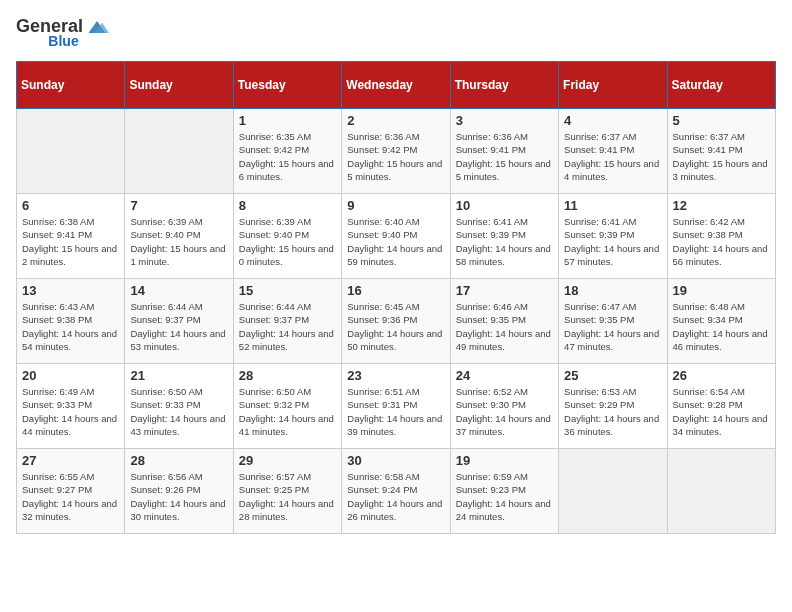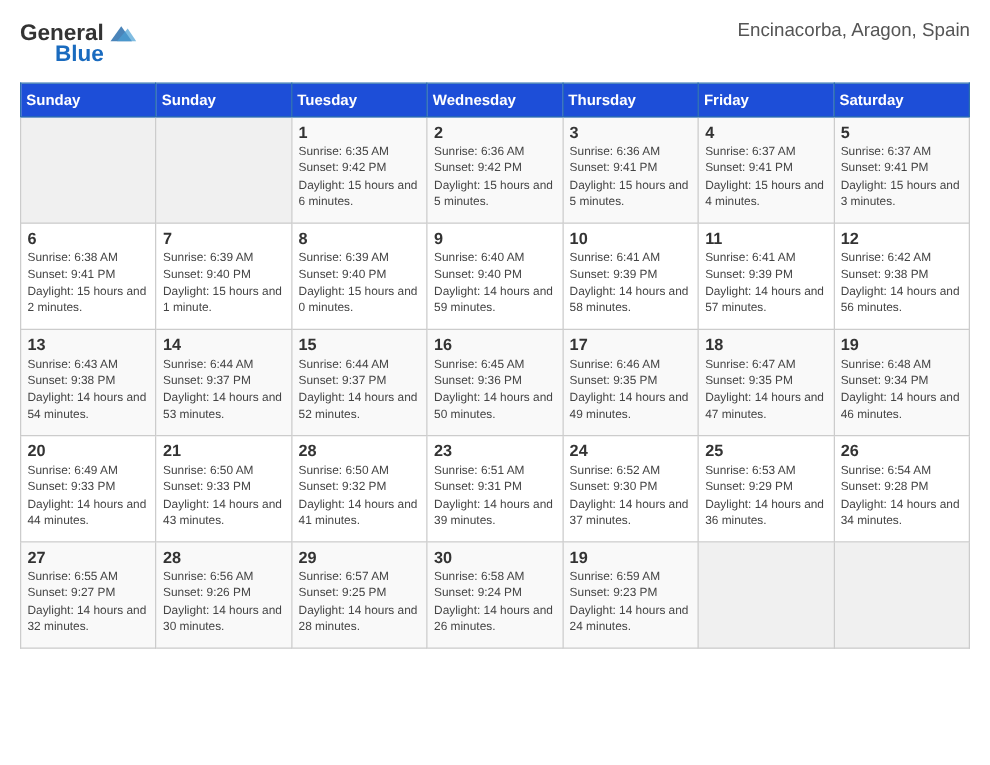--- a/index.html
+++ b/index.html
@@ -19,21 +19,21 @@
     .logo {
       display: flex;
       align-items: center;
     }
     .logo-text-general {
       font-size: 18px;
       font-weight: bold;
       color: #333;
     }
     .logo-text-blue {
-      font-size: 18px;
+      font-size: 14px;
       font-weight: bold;
       color: #1a6bbf;
     }
     .logo-icon {
       width: 24px;
       height: 20px;
       margin-left: 2px;
     }
     .title-block {
       text-align: right;
@@ -47,25 +47,25 @@
     .location-title {
       font-size: 15px;
       color: #555;
     }
     table {
       width: 100%;
       border-collapse: collapse;
       table-layout: fixed;
     }
     thead tr th {
-      background-color: #1d4ed8;
+      background-color: #b91c1c;
       color: #fff;
       font-size: 12px;
       font-weight: bold;
-      padding: 6px 4px;
+      padding: 16px 4px;
       text-align: left;
       border: 1px solid #2a6fad;
     }
     tbody tr td {
       border: 1px solid #ccc;
       vertical-align: top;
       padding: 4px 5px;
       font-size: 10px;
       color: #333;
       height: 85px;
@@ -102,21 +102,20 @@
         <span class="logo-text-general">General</span>
         <svg class="logo-icon" viewBox="0 0 28 22" xmlns="http://www.w3.org/2000/svg">
           <polygon points="4,18 14,4 24,18" fill="#2a6fad" opacity="0.85"></polygon>
           <polygon points="10,18 20,6 28,18" fill="#4a9fd4" opacity="0.7"></polygon>
         </svg>
       </div>
       <span class="logo-text-blue" style="margin-top:-4px;margin-left:2px;">Blue</span>
     </div>
   </div>
   <div class="title-block">
-    <div class="location-title">Encinacorba, Aragon, Spain</div>
   </div>
 </div>
 
 <table>
   <thead>
     <tr>
     <th>Sunday</th>
         <th>Sunday</th>
         <th>Tuesday</th>
         <th>Wednesday</th>

